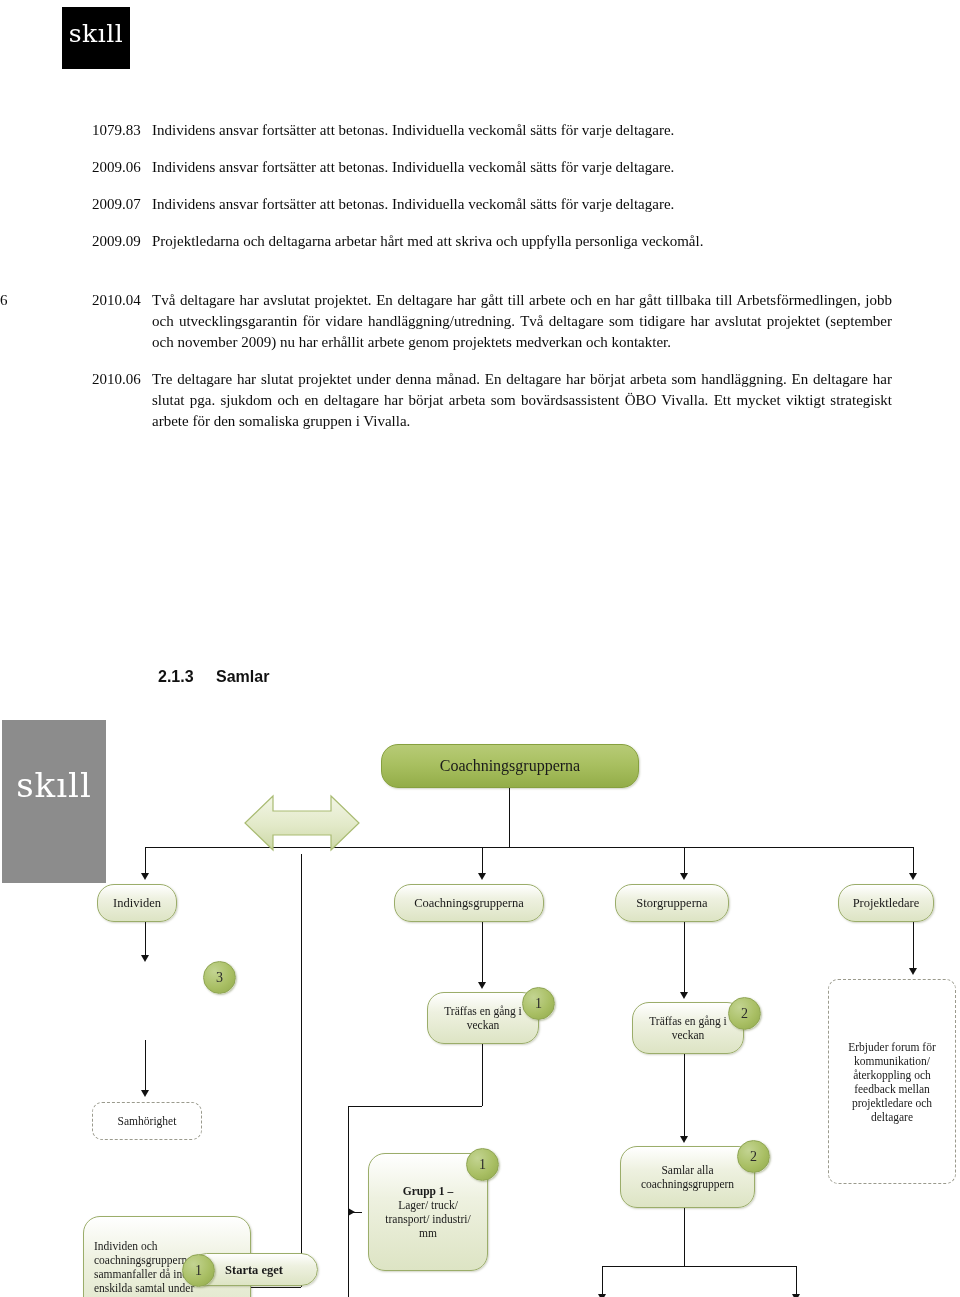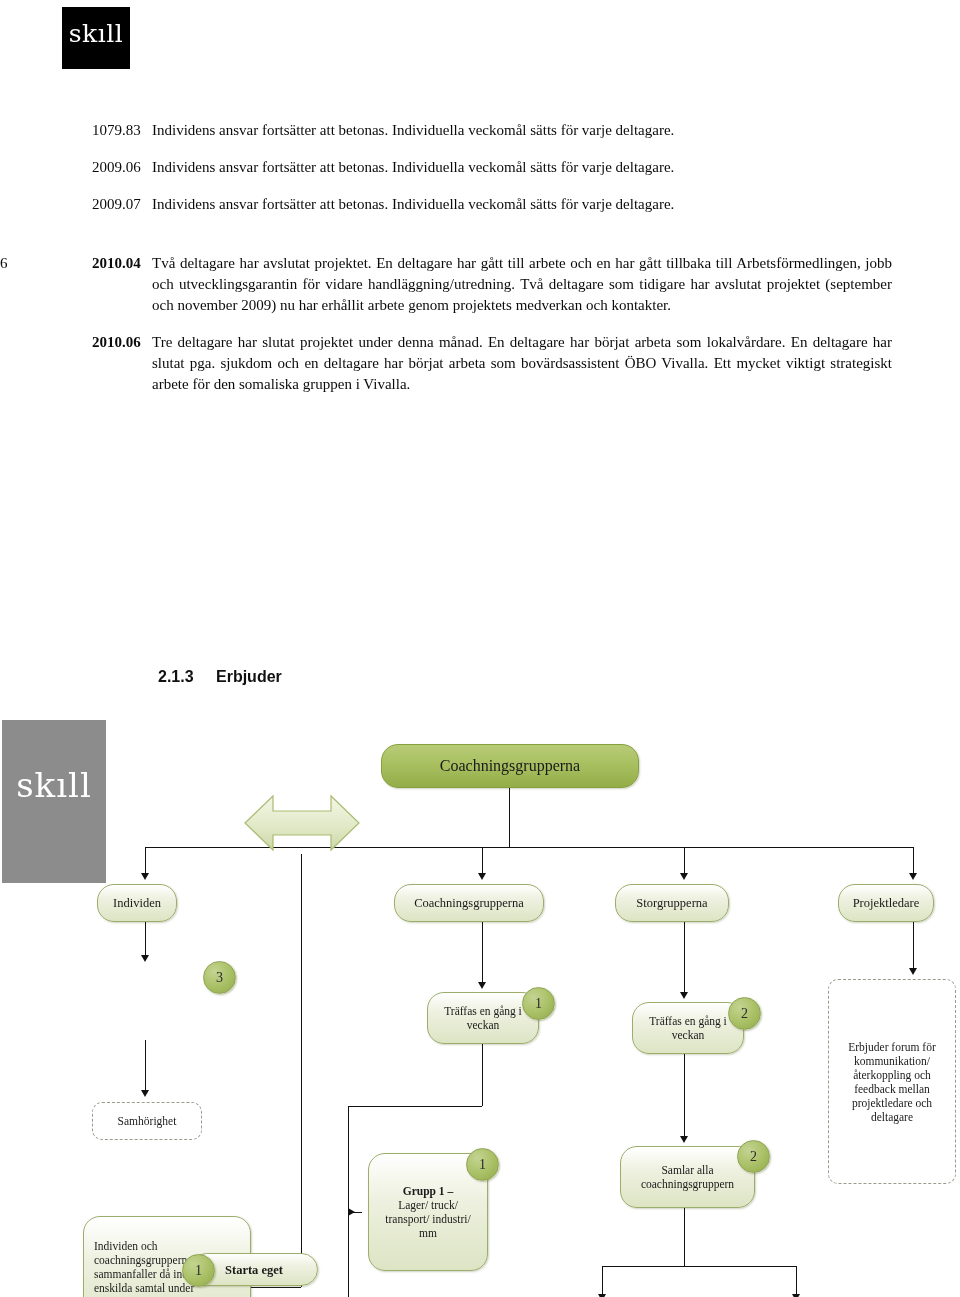--- a/index.html
+++ b/index.html
@@ -27,21 +27,21 @@
   }
   .row .num{
     width:30px;flex:0 0 30px;text-align:left;
     font-size:15px;line-height:20px;color:#0b0b0b;
   }
   .row .date{
     width:122px;flex:0 0 122px;
     font-size:15px;line-height:20px;color:#0b0b0b;
     padding-left:62px;box-sizing:border-box;
   }
-  .row .date.bold{font-weight:bold;}
+  .row .date.bold{font-weight:normal;}
   .row .body{
     flex:1 1 auto;padding-right:68px;
     font-size:15px;line-height:21px;color:#0b0b0b;
     text-align:justify;
   }
   .spacer-lg{height:22px;}
   
   #section-heading{
     position:absolute;left:158px;top:668px;
     font-family:"Liberation Sans", sans-serif;
@@ -118,39 +118,44 @@
     <div class="body">Individens ansvar fortsätter att betonas. Individuella veckomål sätts för varje deltagare.</div>
   </div>
 
   <div class="row">
     <div class="num"></div>
     <div class="date">2009.07</div>
     <div class="body">Individens ansvar fortsätter att betonas. Individuella veckomål sätts för varje deltagare.</div>
   </div>
 
 
+  <div class="row">
+    <div class="num"></div>
+    <div class="date">2009.09</div>
+    <div class="body">Projektledarna och deltagarna arbetar hårt med att skriva och uppfylla personliga veckomål.</div>
+  </div>
 
   <div class="spacer-lg"></div>
 
   <div class="row">
     <div class="num">6</div>
     <div class="date bold">2010.04</div>
     <div class="body">Två deltagare har avslutat projektet. En deltagare har gått till arbete och en har gått tillbaka till Arbetsförmedlingen, jobb och utvecklingsgarantin för vidare handläggning/utredning. Två deltagare som tidigare har avslutat projektet (september och november 2009) nu har erhållit arbete genom projektets medverkan och kontakter.</div>
   </div>
 
   <div class="row">
     <div class="num"></div>
     <div class="date bold">2010.06</div>
-    <div class="body">Tre deltagare har slutat projektet under denna månad. En deltagare har börjat arbeta som lokalvårdare. En deltagare har slutat pga. sjukdom och en deltagare har börjat arbeta som bovärdsassistent ÖBO Vivalla. Ett mycket viktigt strategiskt arbete för den somaliska gruppen i Vivalla.</div>
+    <div class="body">Tre deltagare har slutat projektet under denna månad. En deltagare har börjat arbeta som handläggning. En deltagare har slutat pga. sjukdom och en deltagare har börjat arbeta som bovärdsassistent ÖBO Vivalla. Ett mycket viktigt strategiskt arbete för den somaliska gruppen i Vivalla.</div>
   </div>
 
 </div>
 
 <div id="section-heading">
-  <span class="sh-num">2.1.3</span><span>Erbjuder</span>
+  <span class="sh-num">2.1.3</span><span>Samlar</span>
 </div>
 
 <div id="diagram">
 
   <div id="watermark">
     <div class="wm-text">skıll</div>
   </div>
 
   <div class="node dark" style="left:381px;top:28px;width:258px;height:44px;">
     <span>Coachningsgrupperna</span>

